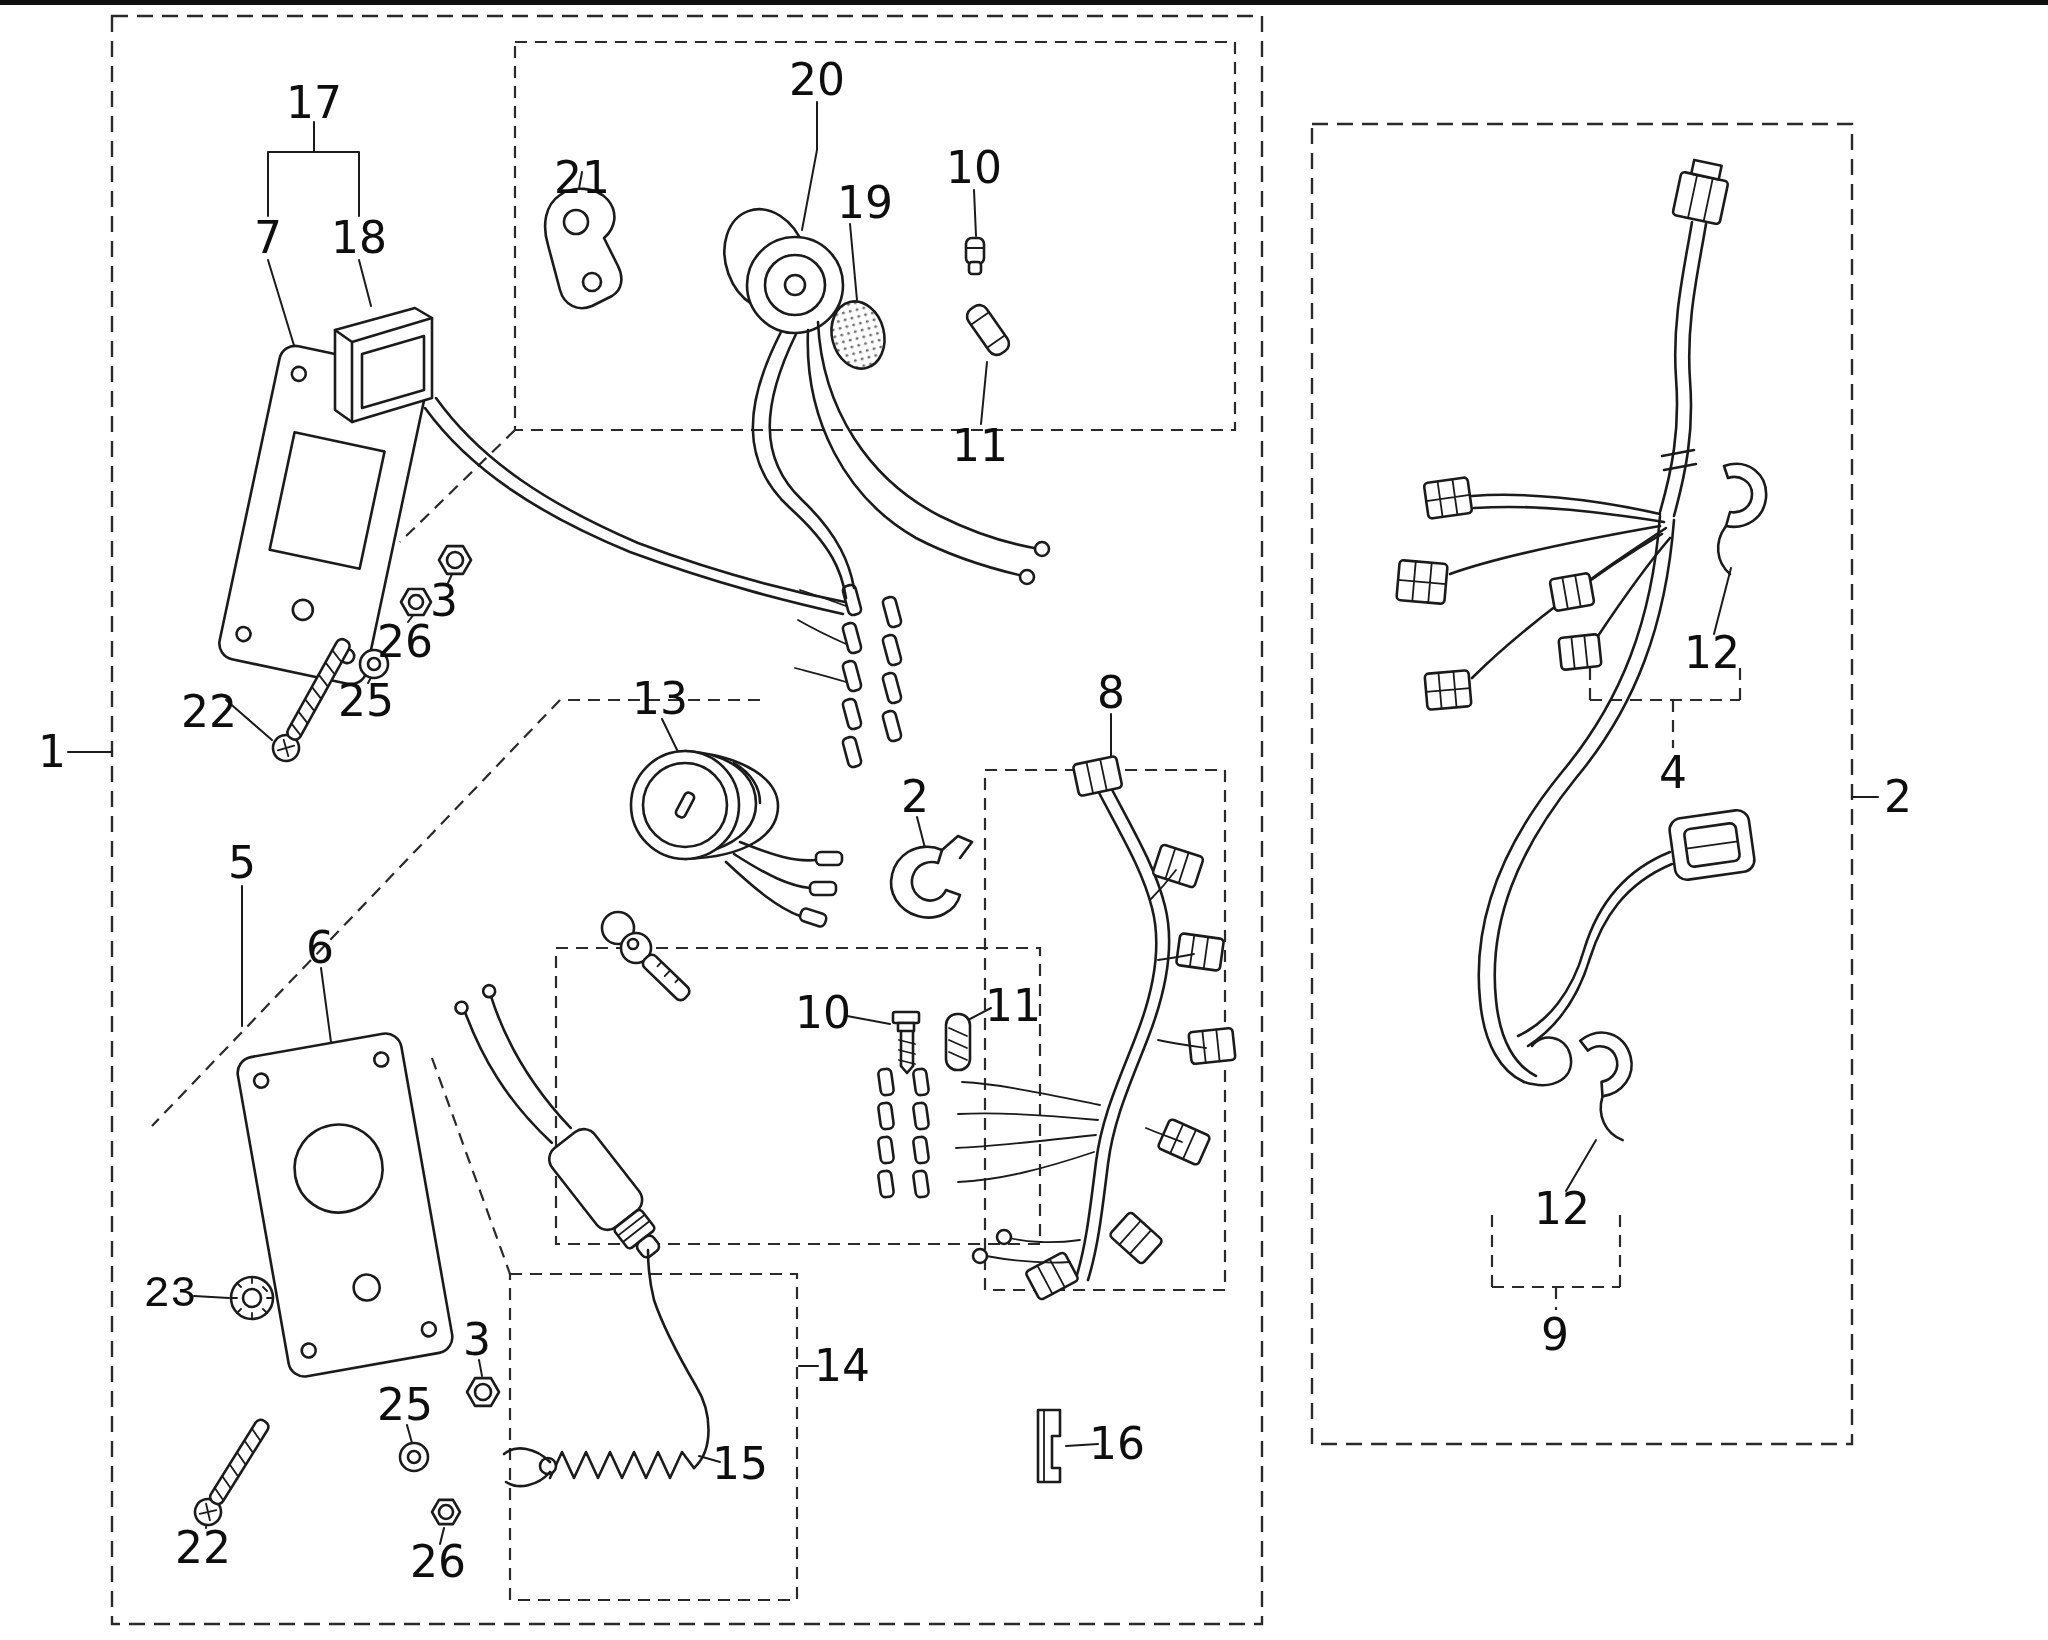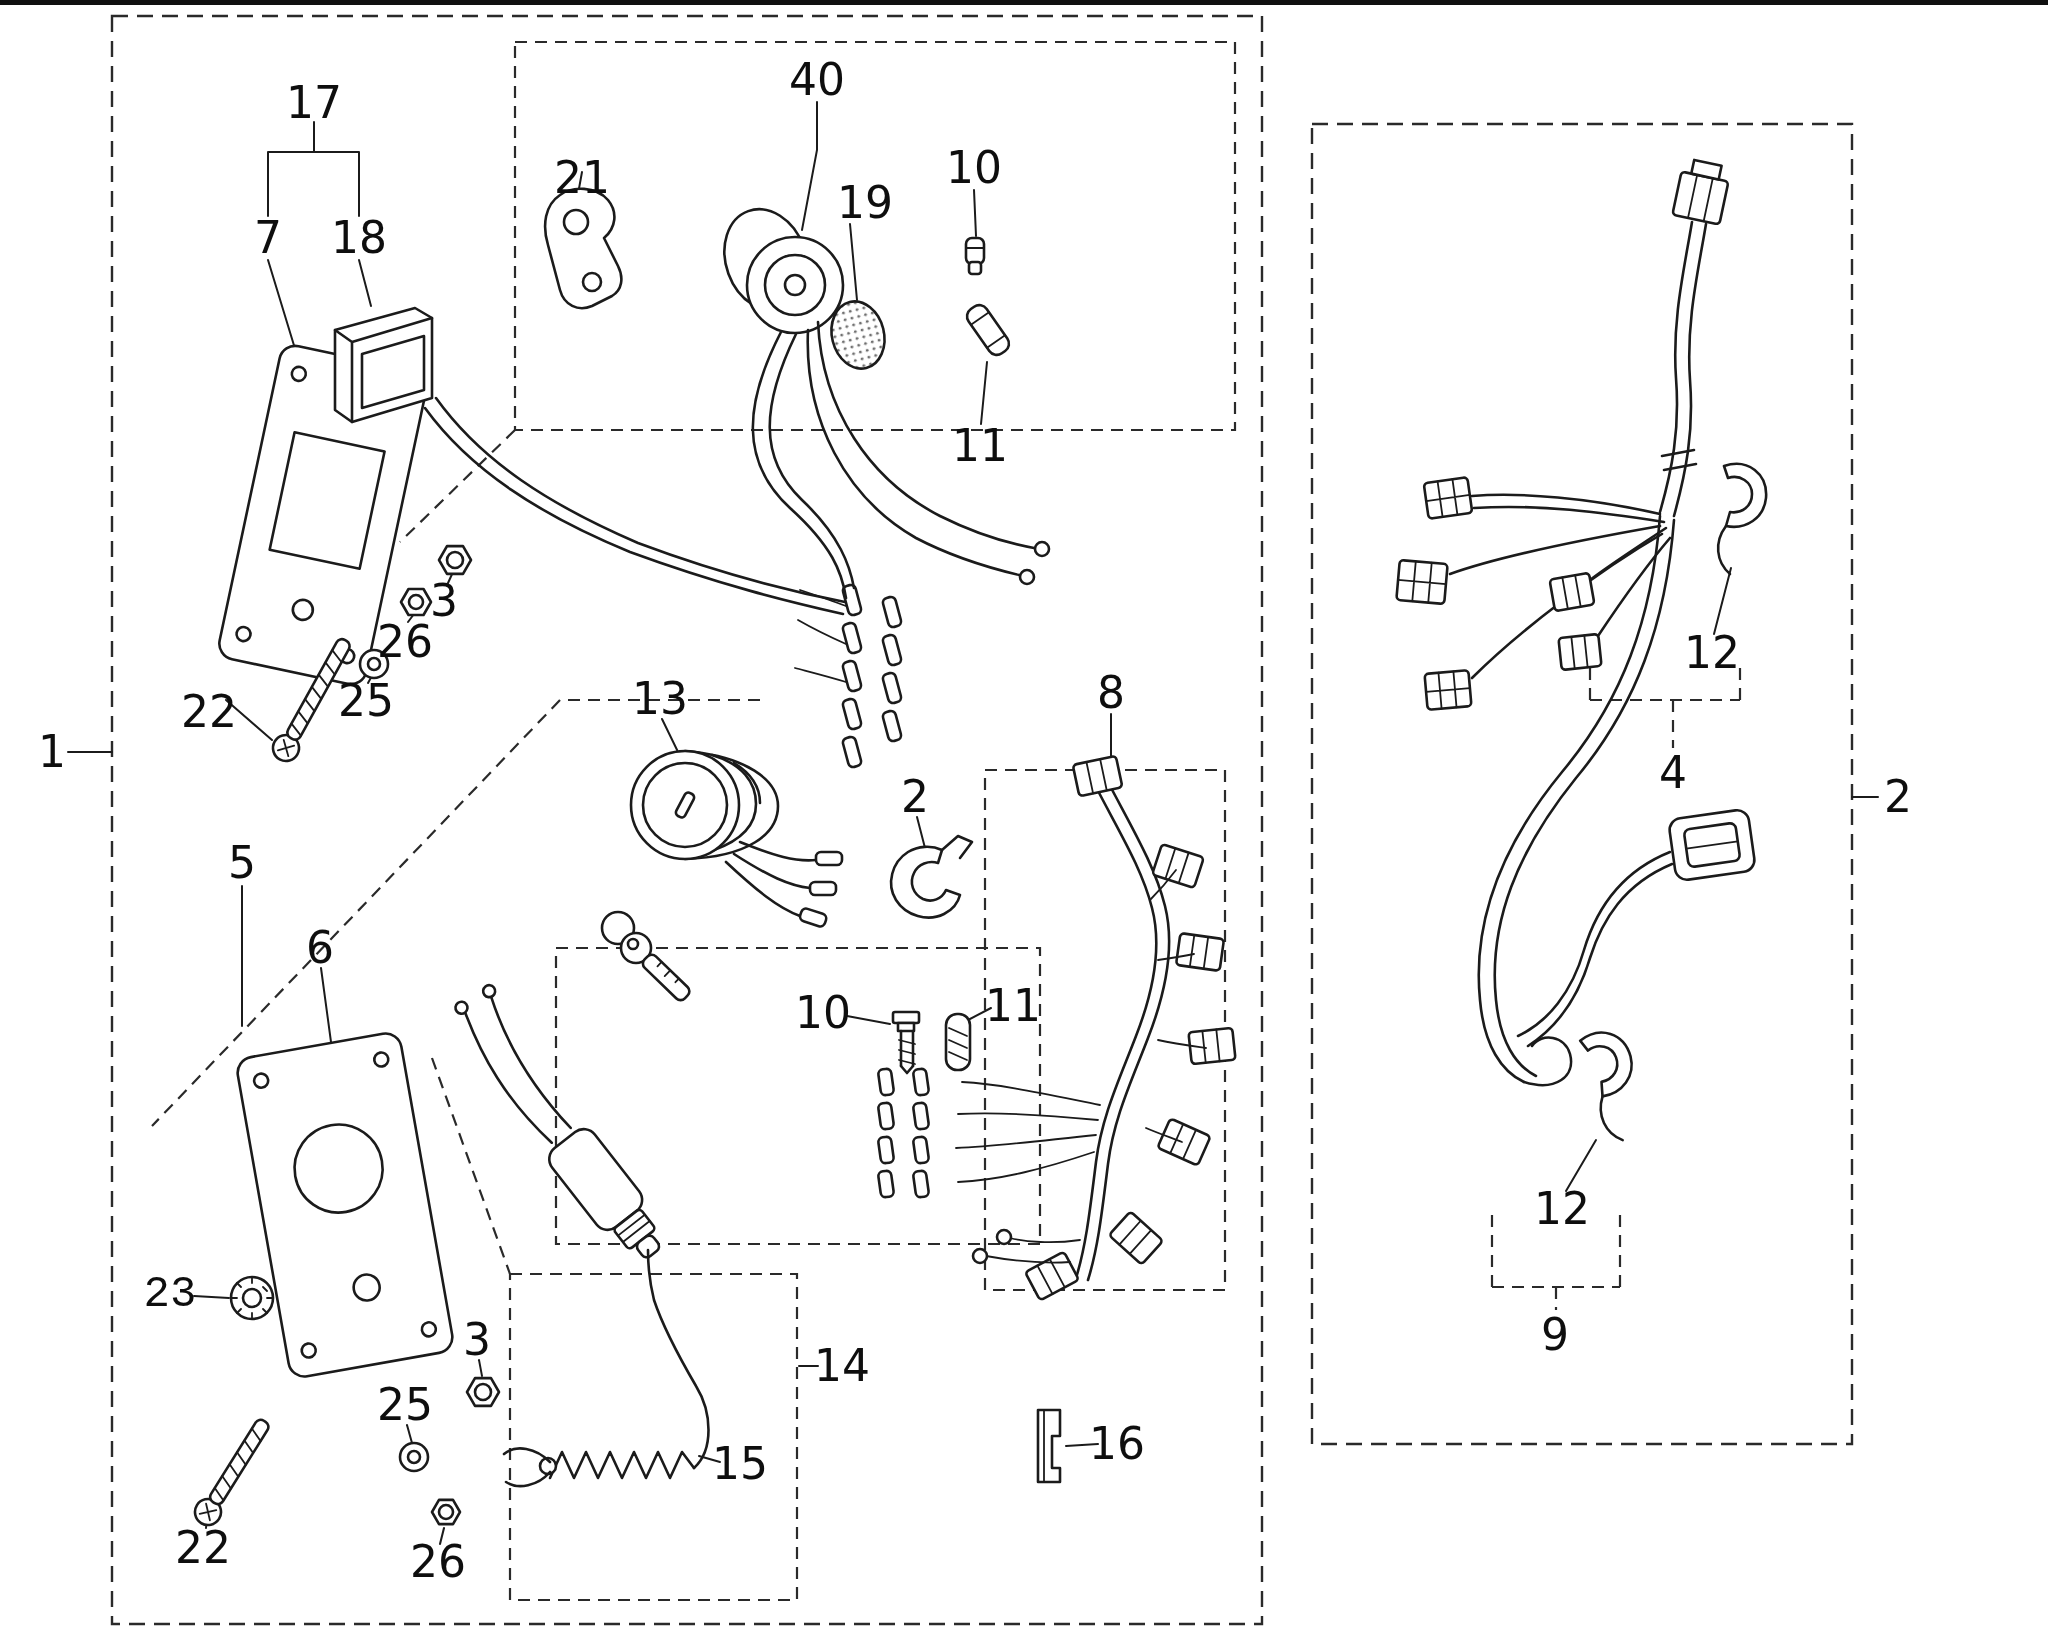--- a/index.html
+++ b/index.html
@@ -426,21 +426,21 @@
   </svg>
 
 
   <div>
       <div class="callout" style="left: 52px; top: 752px;">1</div>
       <div class="callout" style="left: 1898px; top: 797px;">2</div>
       <div class="callout" style="left: 314px; top: 103px;">17</div>
       <div class="callout" style="left: 268px; top: 238px;">7</div>
       <div class="callout" style="left: 359px; top: 238px;">18</div>
       <div class="callout" style="left: 582px; top: 150px; margin-top: 28px;">21</div>
-      <div class="callout" style="left: 817px; top: 80px;">40</div>
+      <div class="callout" style="left: 817px; top: 80px;">20</div>
       <div class="callout" style="left: 850px; top: 203px; margin-left: 15px;">19</div>
       <div class="callout" style="left: 974px; top: 168px;">10</div>
       <div class="callout" style="left: 980px; top: 446px;">11</div>
       <div class="callout" style="left: 209px; top: 712px;">22</div>
       <div class="callout" style="left: 366px; top: 701px;">25</div>
       <div class="callout" style="left: 405px; top: 642px;">26</div>
       <div class="callout" style="left: 444px; top: 601px;">3</div>
       <div class="callout" style="left: 660px; top: 699px;">13</div>
       <div class="callout" style="left: 242px; top: 863px;">5</div>
       <div class="callout" style="left: 320px; top: 948px;">6</div>

